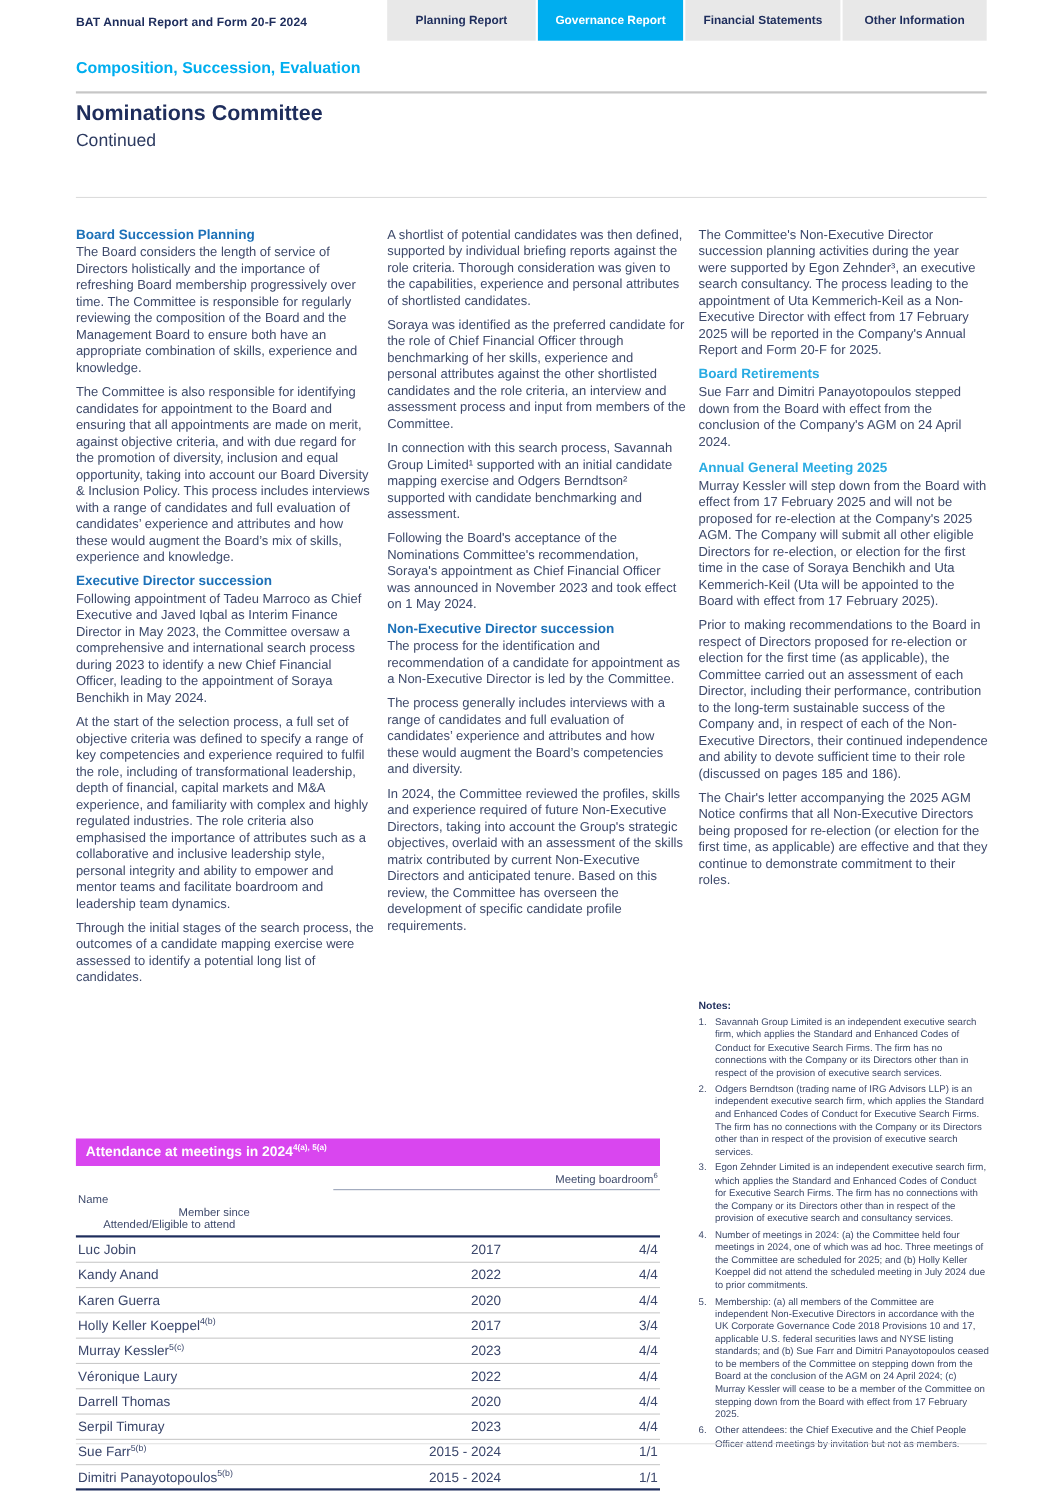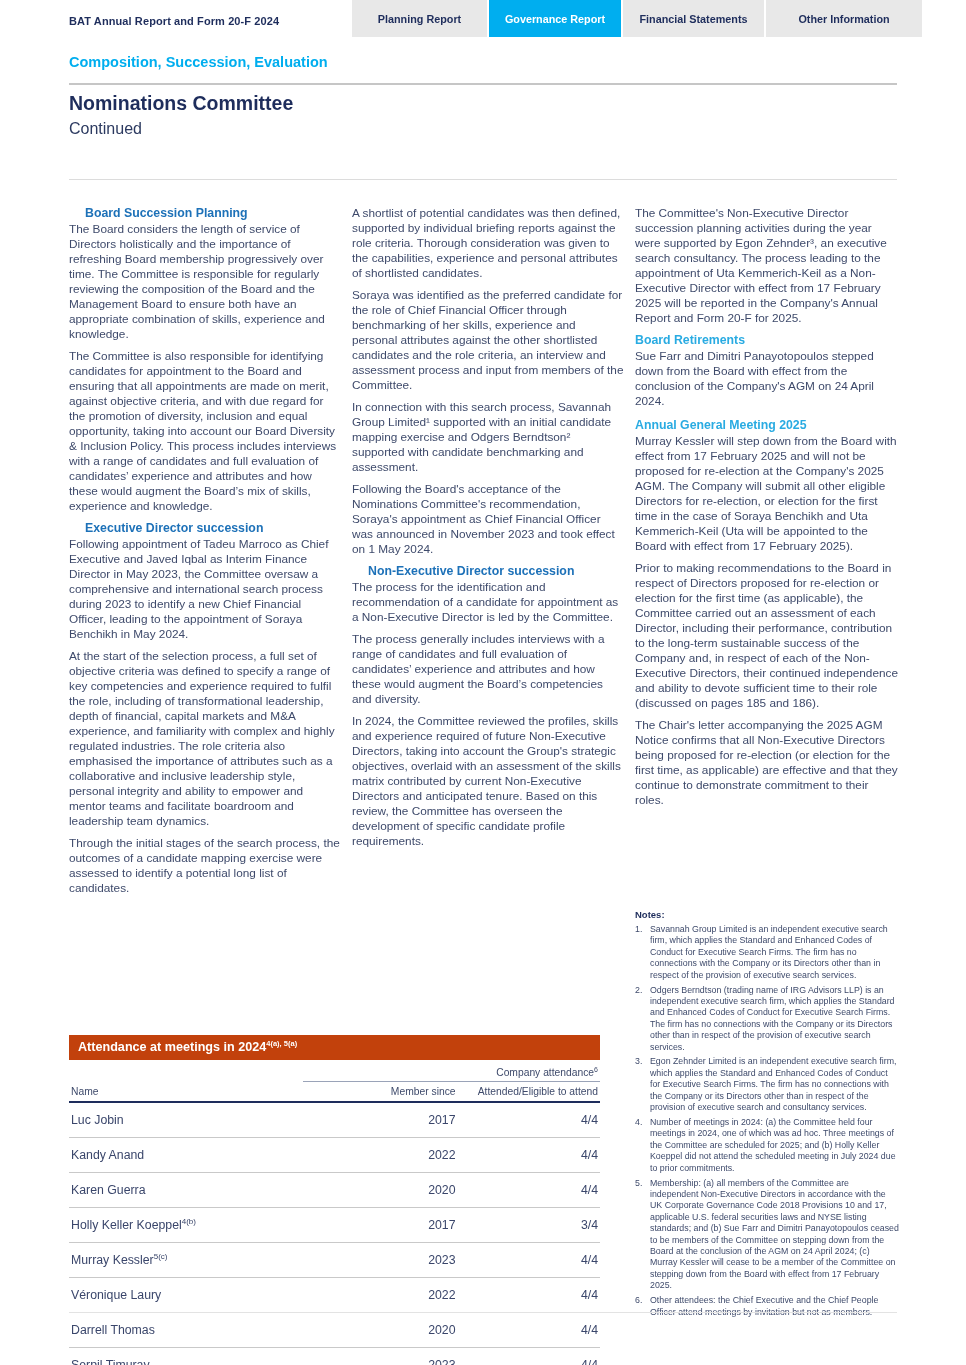--- a/index.html
+++ b/index.html
@@ -9,50 +9,50 @@
     font-family:"Liberation Sans","DejaVu Sans",sans-serif; overflow:hidden;
   }
   
   .logo { position:absolute; left:69px; top:15px; font-size:11px; font-weight:700; color:#1e2d5c; letter-spacing:.1px; }
   .tabs { position:absolute; left:352px; top:0; height:37px; display:flex; gap:2px; }
   .tab {
     height:37px; display:flex; align-items:center; justify-content:center;
     background:#e8e8e8; color:#1e2d5c; font-size:10.8px; font-weight:700; text-align:center;
     cursor:pointer;
   }
-  .tab.t0 { width:135px; } .tab.t1 { width:132px; } .tab.t2 { width:141px; } .tab.t3 { width:156px; }
+  .tab.t0 { width:135px; } .tab.t1 { width:132px; } .tab.t2 { width:141px; } .tab.t3 { width:131px; }
   .tab.active { background:#00aeef; color:#ffffff; }
   
   .eyebrow { position:absolute; left:69px; top:54px; font-size:14.5px; font-weight:700; color:#00aeef; }
   .rule1 { position:absolute; left:69px; top:83px; width:828px; height:2px; background:#c6c6c6; border:0; }
   .page-title { position:absolute; left:69px; top:92px; font-size:19.5px; font-weight:700; color:#1e2d5c; }
   .page-subtitle { position:absolute; left:69px; top:120px; font-size:16px; font-weight:400; color:#2c3a60; }
   .rule2 { position:absolute; left:69px; top:179px; width:828px; height:1px; background:#dcdcdc; border:0; }
   
   .col { position:absolute; top:206px; }
   .col1 { left:69px;  width:272px; }
   .col2 { left:352px; width:272px; }
   .col3 { left:635px; width:263px; }
   .col p { font-size:11.8px; line-height:15px; color:#3e4a6b; margin:0 0 7px 0; }
-  .h-blue { font-size:12.3px; font-weight:700; color:#1d71b8; margin:0 0 2px 16px; }
+  .h-blue { font-size:12.3px; font-weight:700; color:#1d71b8; margin:0 0 2px 0; }
   .h-cyan { font-size:12.3px; font-weight:700; color:#29abe2; margin:0 0 2px 0; }
   .h-gap  { margin-top:9px; }
   sup { font-size:7.5px; vertical-align:super; line-height:0; }
   
   .attendance { position:absolute; left:69px; top:1035px; width:531px; }
   .t-title {
-    background:#c2410c; color:#ffffff; height:25px; line-height:25px;
+    background:#d946ef; color:#ffffff; height:25px; line-height:25px;
     padding:0 9px; font-size:12.6px; font-weight:700;
   }
   .t-title sup { color:#ffffff; font-size:7.5px; font-weight:700; }
   .t-meeting { text-align:right; margin-top:7px; font-size:10.3px; color:#3e4a6b; padding-right:2px; }
   .t-meeting sup { font-size:7px; }
   .t-meeting-rule { margin:3px 0 0 234px; border-top:1px solid #9aa3b8; }
-  .t-head { display:flex; align-items:flex-start; padding:4px 2px 4px 2px; font-size:10.3px; color:#3e4a6b; border-bottom:2px solid #1e2d5c; }
-  .t-row  { display:flex; align-items:center; height:35px; padding:0 2px; font-size:12.3px; color:#3a466b; border-bottom:1px solid #c9c9c9; }
+  .t-head { display:flex; align-items:flex-start; padding:4px 2px 4px 2px; font-size:10.3px; color:#3e4a6b; border-bottom:2px solid #1e2d5c;flex-direction:column; }
+  .t-row  { display:flex; align-items:center; height:23px; padding:0 2px; font-size:12.3px; color:#3a466b; border-bottom:1px solid #c9c9c9; }
   .t-row:last-child { border-bottom:2px solid #1e2d5c; }
   .c-name  { width:230px; text-align:left; }
   .c-since { width:156px; text-align:right; }
   .c-att   { width:143px; text-align:right; }
   .t-row sup { font-size:8px; }
   
   .notes { position:absolute; left:635px; top:889px; width:264px; }
   .notes-h { font-size:9.5px; font-weight:700; color:#1e2d5c; margin-bottom:4px;margin-top:20px; }
   .note { display:flex; margin-bottom:3.5px; font-size:8.8px; line-height:11.4px; color:#3e4a6b; }
   .note .n { flex:0 0 15px; }
@@ -106,21 +106,21 @@
     <h3 class="h-cyan">Board Retirements</h3>
     <p>Sue Farr and Dimitri Panayotopoulos stepped down from the Board with effect from the conclusion of the Company's AGM on 24 April 2024.</p>
     <h3 class="h-cyan h-gap">Annual General Meeting 2025</h3>
     <p>Murray Kessler will step down from the Board with effect from 17 February 2025 and will not be proposed for re-election at the Company's 2025 AGM. The Company will submit all other eligible Directors for re-election, or election for the first time in the case of Soraya Benchikh and Uta Kemmerich-Keil (Uta will be appointed to the Board with effect from 17 February 2025).</p>
     <p>Prior to making recommendations to the Board in respect of Directors proposed for re-election or election for the first time (as applicable), the Committee carried out an assessment of each Director, including their performance, contribution to the long-term sustainable success of the Company and, in respect of each of the Non-Executive Directors, their continued independence and ability to devote sufficient time to their role (discussed on pages 185 and 186).</p>
     <p>The Chair's letter accompanying the 2025 AGM Notice confirms that all Non-Executive Directors being proposed for re-election (or election for the first time, as applicable) are effective and that they continue to demonstrate commitment to their roles.</p>
   </div>
 
   <section class="attendance">
     <div class="t-title"><span>Attendance at meetings in 2024</span><sup>4(a), 5(a)</sup></div>
-    <div class="t-meeting"><span>Company attendance</span><sup>6</sup></div>
+    <div class="t-meeting"><span>Meeting boardroom</span><sup>6</sup></div>
     <div class="t-meeting-rule"></div>
     <div class="t-head">
       <span class="c-name">Name</span>
       <span class="c-since">Member since</span>
       <span class="c-att">Attended/Eligible to attend</span>
     </div>
     <div class="t-row">
       <span class="c-name"><span>Luc Jobin</span><sup></sup></span>
       <span class="c-since">2017</span>
       <span class="c-att">4/4</span>

